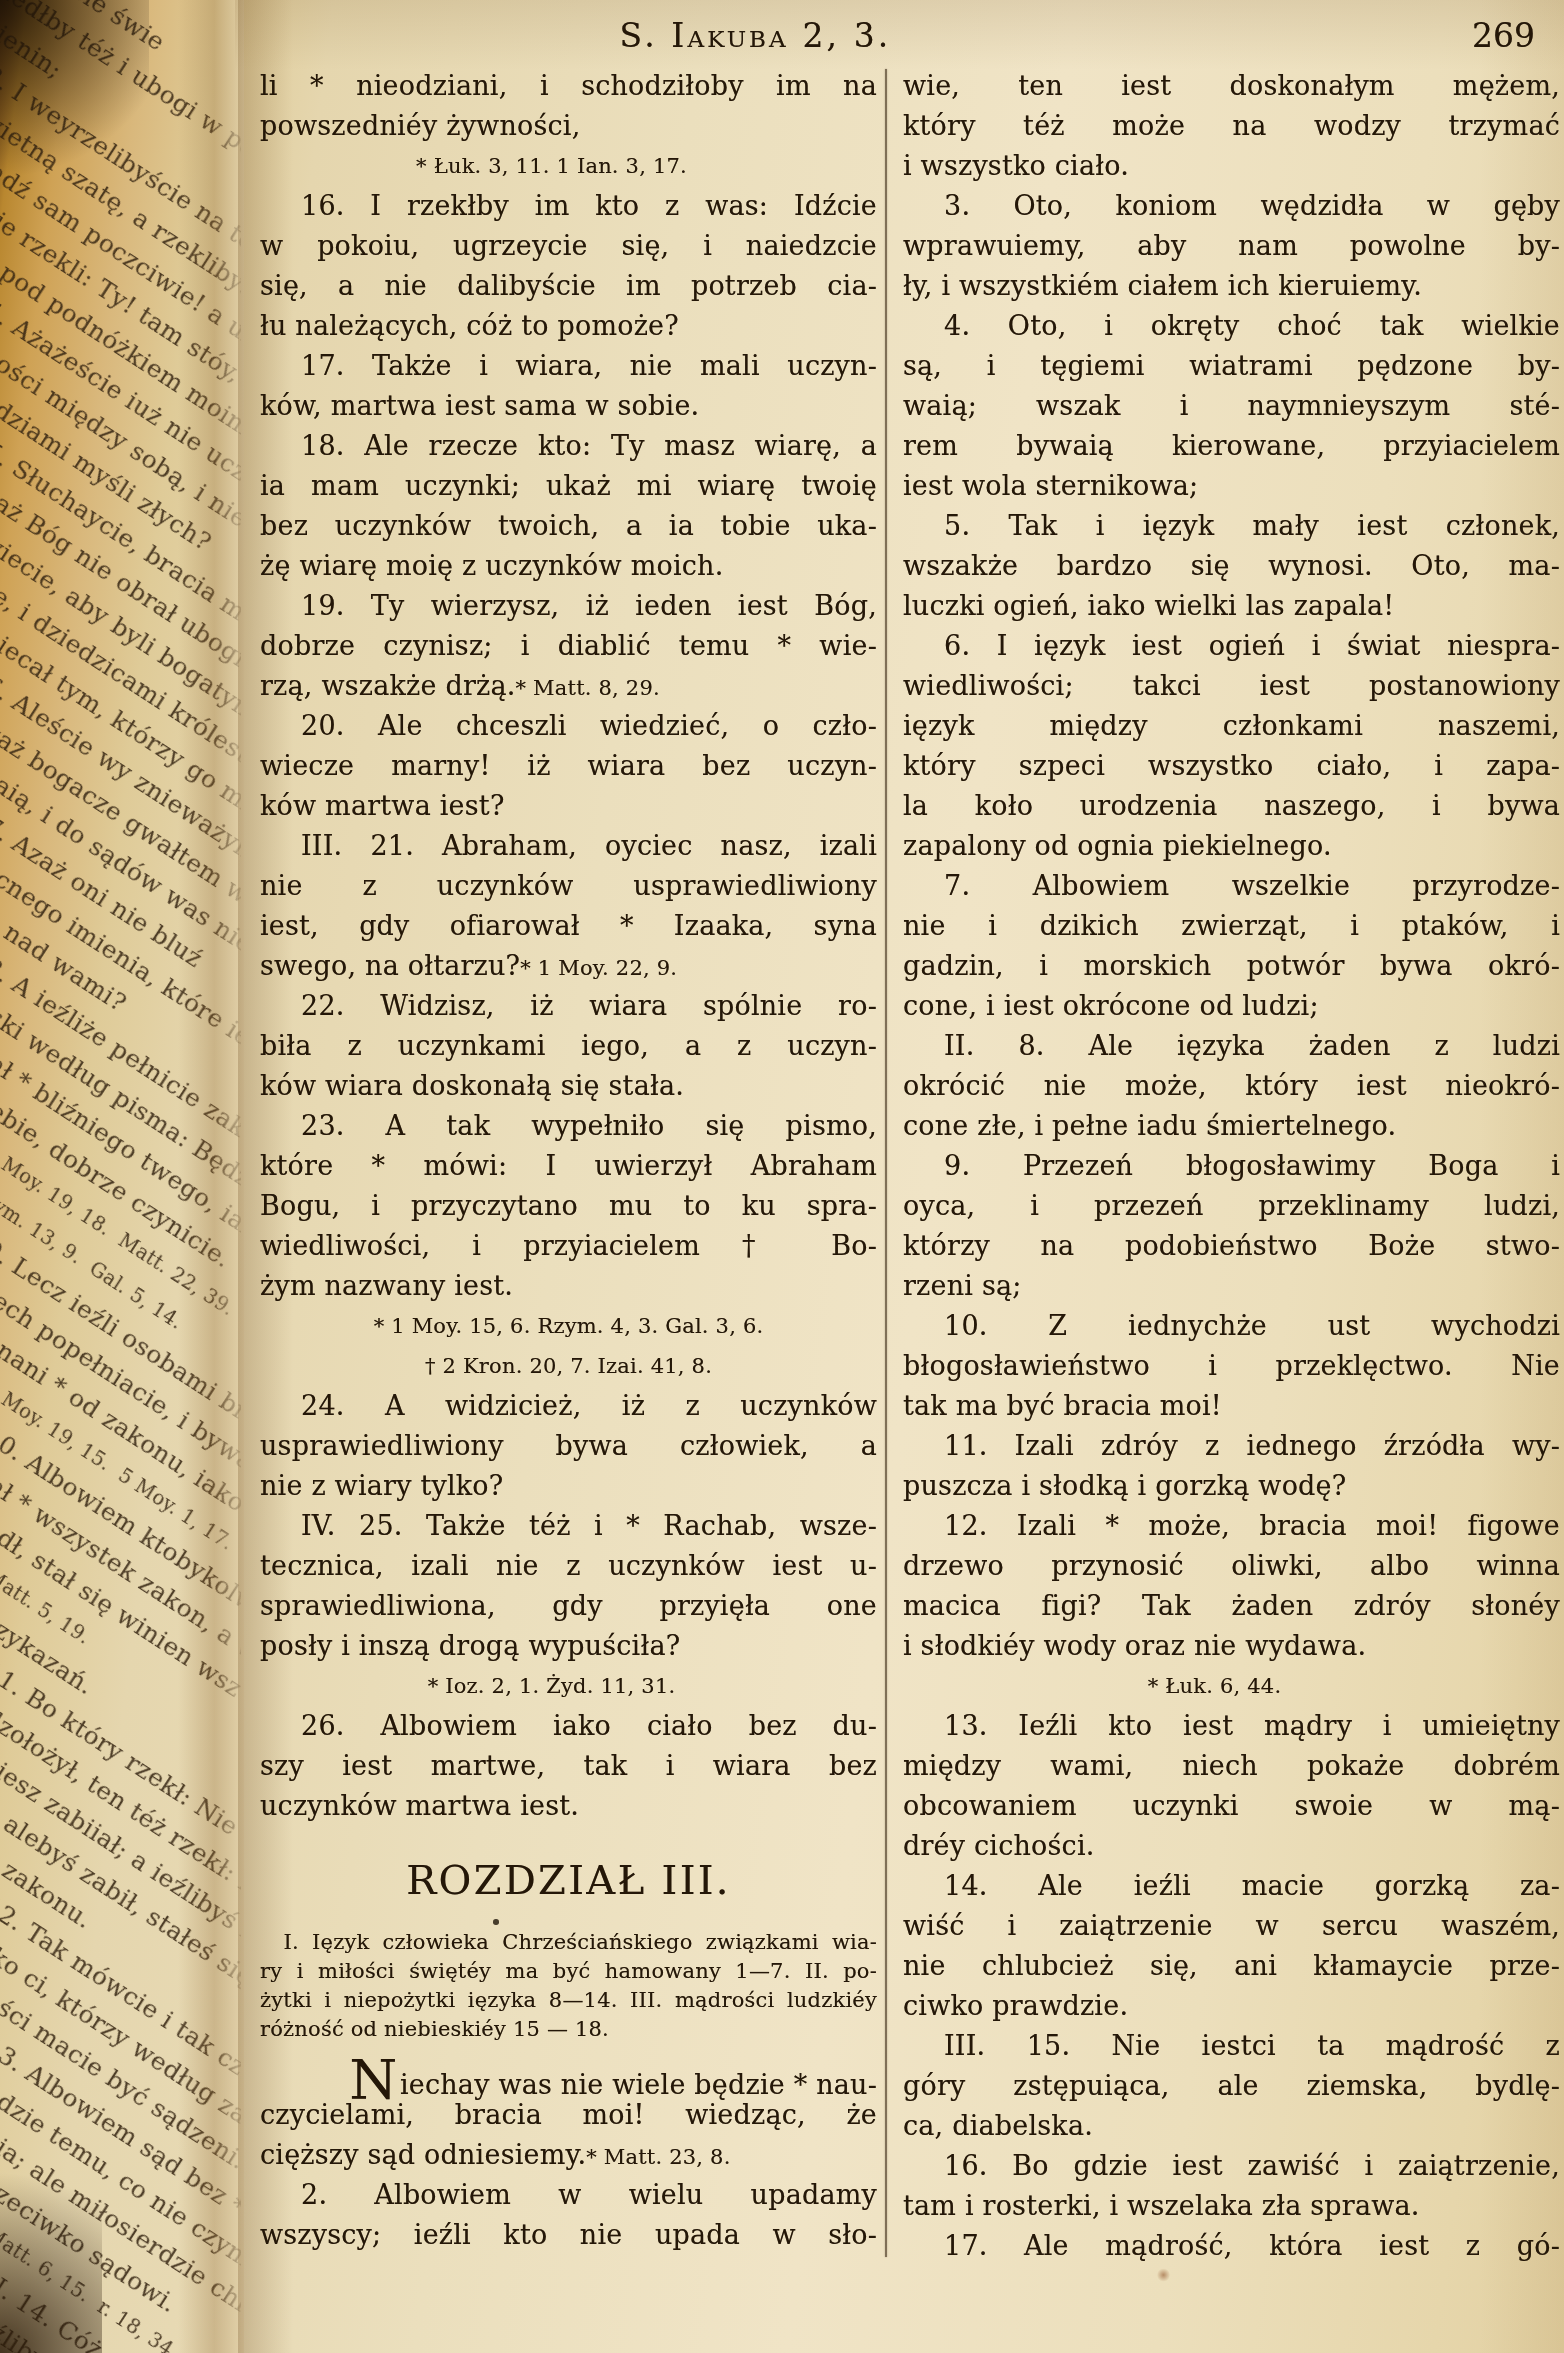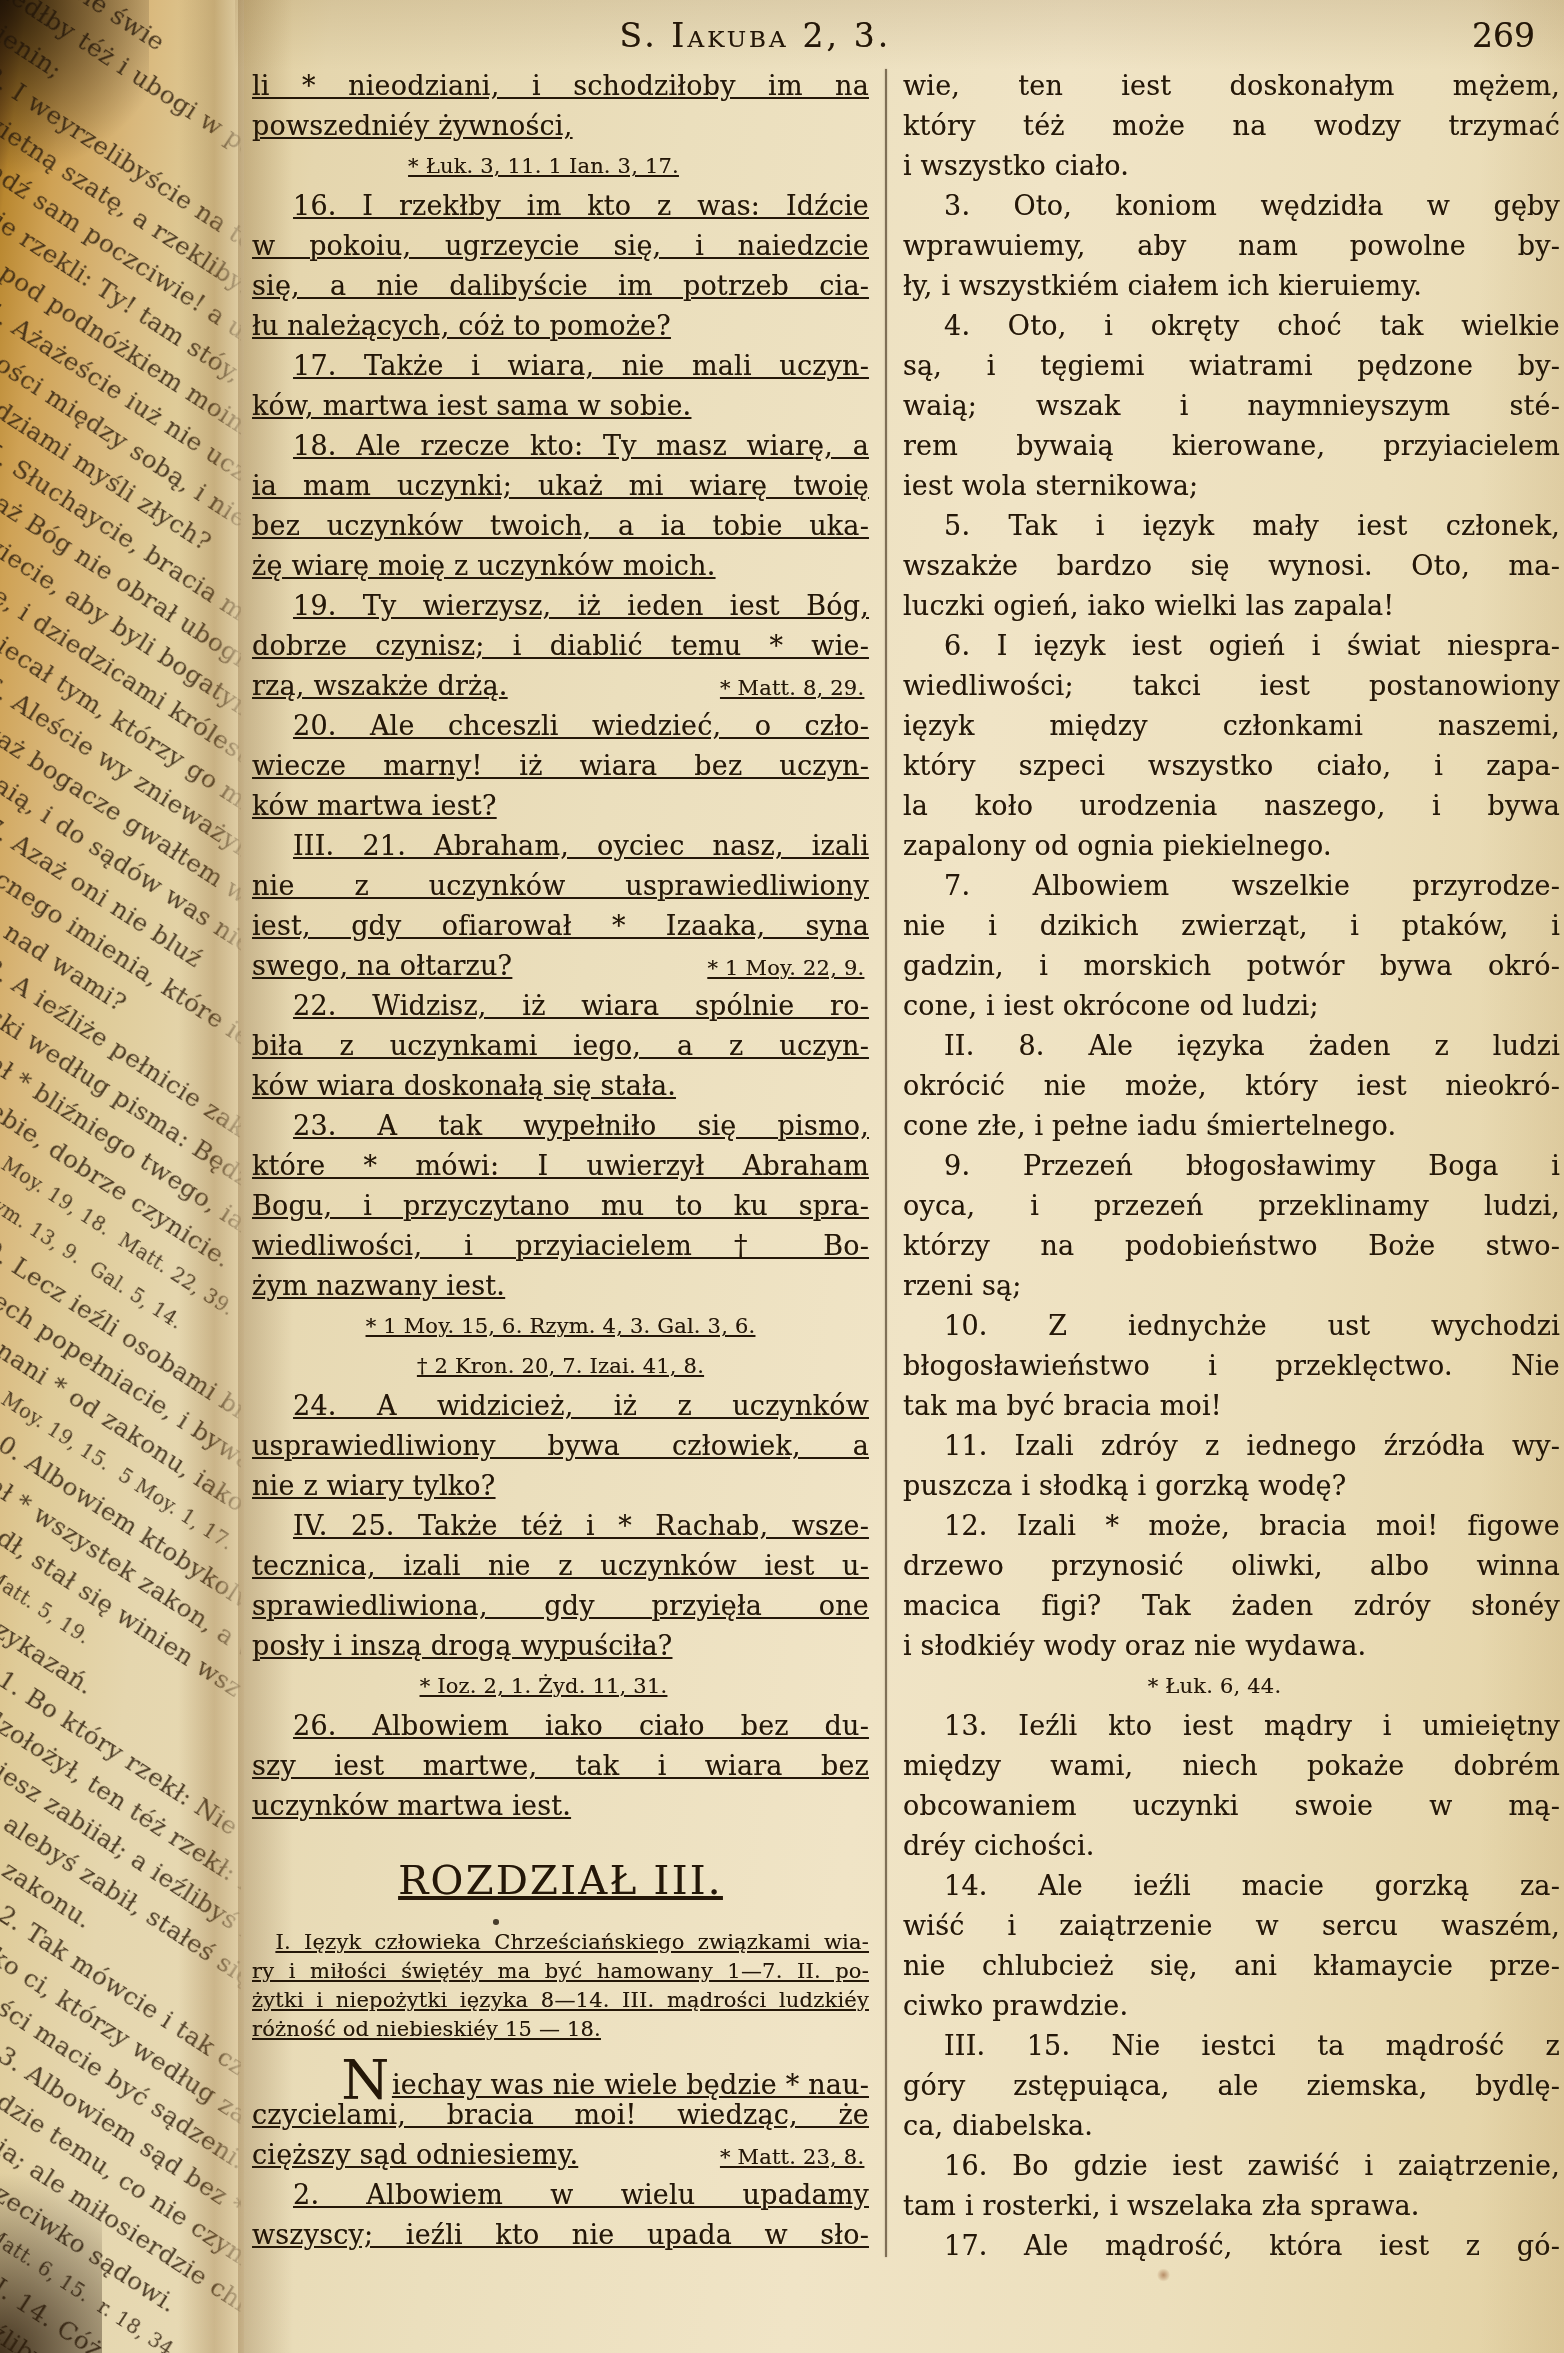--- a/index.html
+++ b/index.html
@@ -27,35 +27,35 @@
   .corner-bl{position:absolute;left:0;bottom:0;width:102px;height:219px;pointer-events:none;
     background:radial-gradient(circle at 0 100%,rgba(40,24,8,.85),rgba(40,24,8,0) 75%);}
   .edge-vignette{position:absolute;right:0;top:0;width:86px;height:2354px;pointer-events:none;
     background:linear-gradient(90deg,rgba(150,110,50,0),rgba(150,110,50,.12));}
   
   .page-header{position:absolute;left:235px;top:15.6px;width:1041px;text-align:center;
     font-size:33px;font-variant:small-caps;letter-spacing:3.1px;text-shadow:0 0 0.5px rgba(40,25,10,.55);}
   .page-number{position:absolute;top:15.6px;right:30px;font-size:33px;text-shadow:0 0 0.5px rgba(40,25,10,.55);}
   
   .col{position:absolute;top:66px;text-shadow:0 0 0.5px rgba(40,25,10,.50);}
-  #left-col{left:252px;width:617px;text-decoration:underline;}
+  #left-col{left:260px;width:617px;}
   #right-col{left:903px;width:657px;}
   .ln{height:40px;line-height:40px;font-size:27px;letter-spacing:0.2px;}
   .b{text-align:justify;text-align-last:justify;}
   .be{text-align:left;}
   .in{text-indent:41px;}
   .ref{font-size:21px;text-align:center;padding-right:34px;}
   .refc{font-size:21px;text-align:center;}
   .h{font-size:40px;text-align:center;letter-spacing:2.3px;height:auto;line-height:41px;margin:34px 0 27px;}
   .s,.se{font-size:21px;line-height:29px;height:29px;letter-spacing:0.2px;}
   .s{text-align:justify;text-align-last:justify;}
   .s.in,.se.in{text-indent:23.5px;}
   .dc{margin-top:11px;text-align:right;}
   .dropcap{font-size:55px;line-height:40px;display:inline-block;transform:translateY(4.7px);margin-right:2.3px;}
-  .hasref{display:flex;justify-content:space-between;align-items:baseline;}
+  .hasref{display:flex;align-items:baseline;}
   .vr{font-size:21px;padding-right:4.7px;flex:0 0 auto;}
   .vt{flex:0 1 auto;}
   
   .divider{position:absolute;left:885px;top:69px;width:1.6px;height:2188px;
     background:rgba(58,40,20,.62);box-shadow:0 0 1.6px rgba(58,40,20,.4);}
   
   .stain1{position:absolute;left:1157px;top:2268px;width:12.5px;height:14px;border-radius:50%;
     background:radial-gradient(circle,rgba(138,74,32,.55),rgba(138,74,32,0) 70%);}
   .speck1{position:absolute;left:493px;top:1919px;width:5.5px;height:5.5px;border-radius:50%;background:rgba(30,20,8,.8);}
   .top-shade{position:absolute;left:235px;top:0;width:1330px;height:70px;pointer-events:none;

